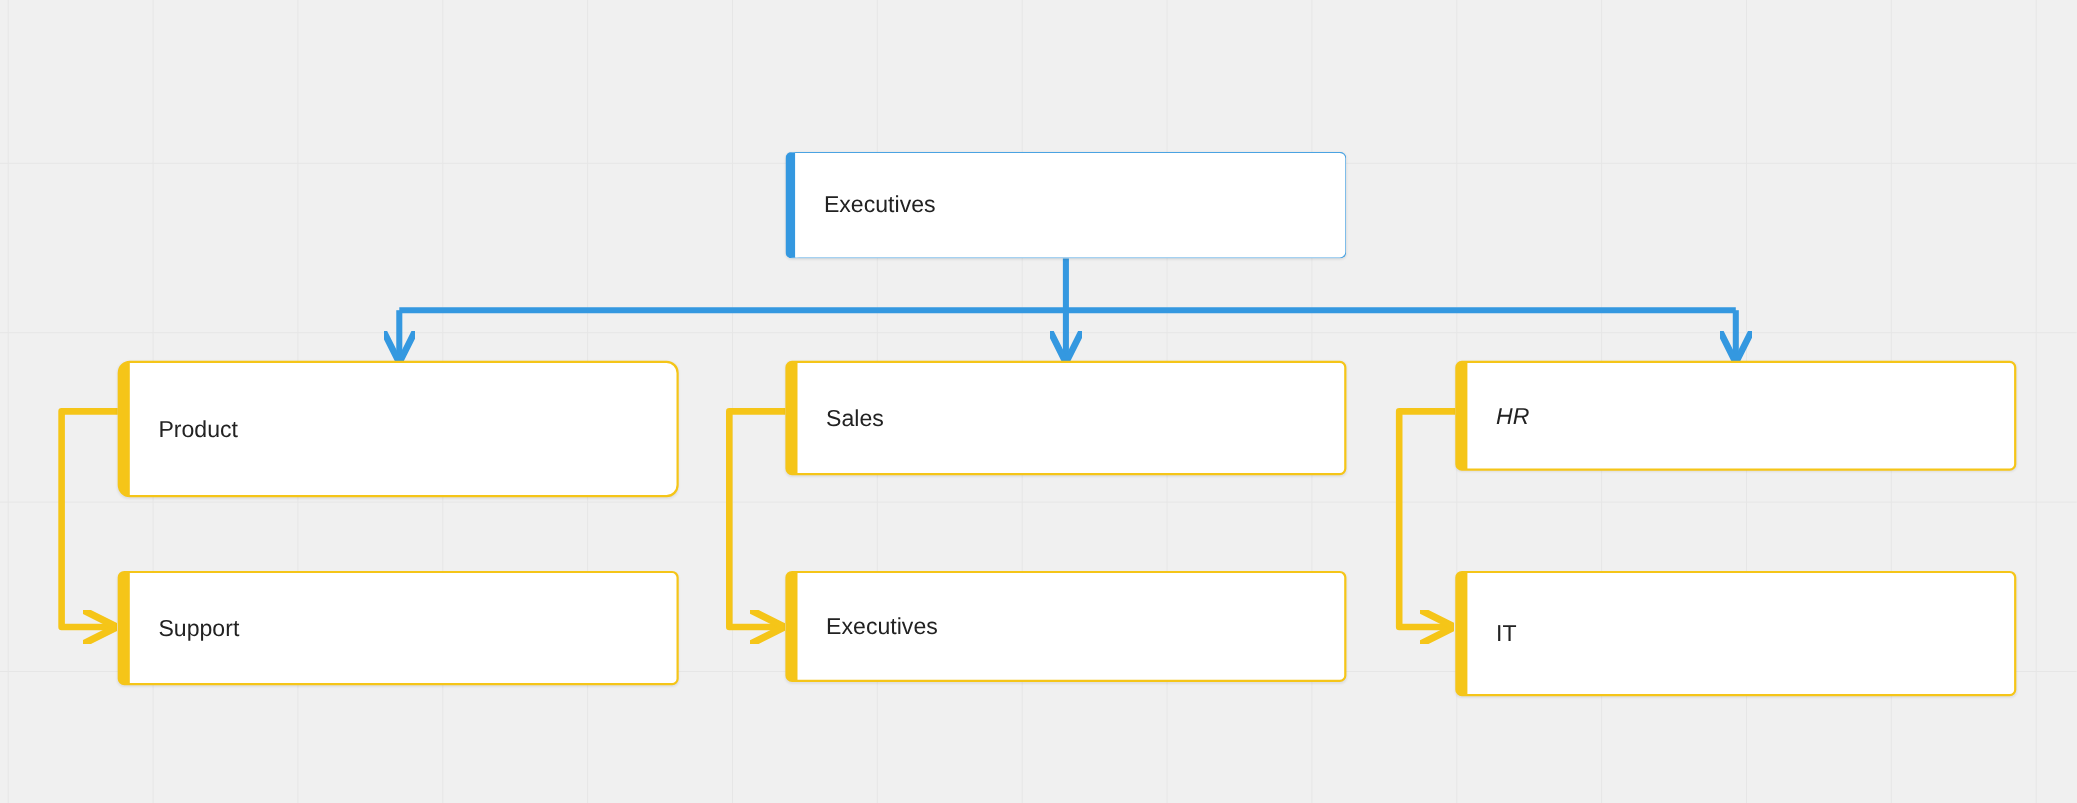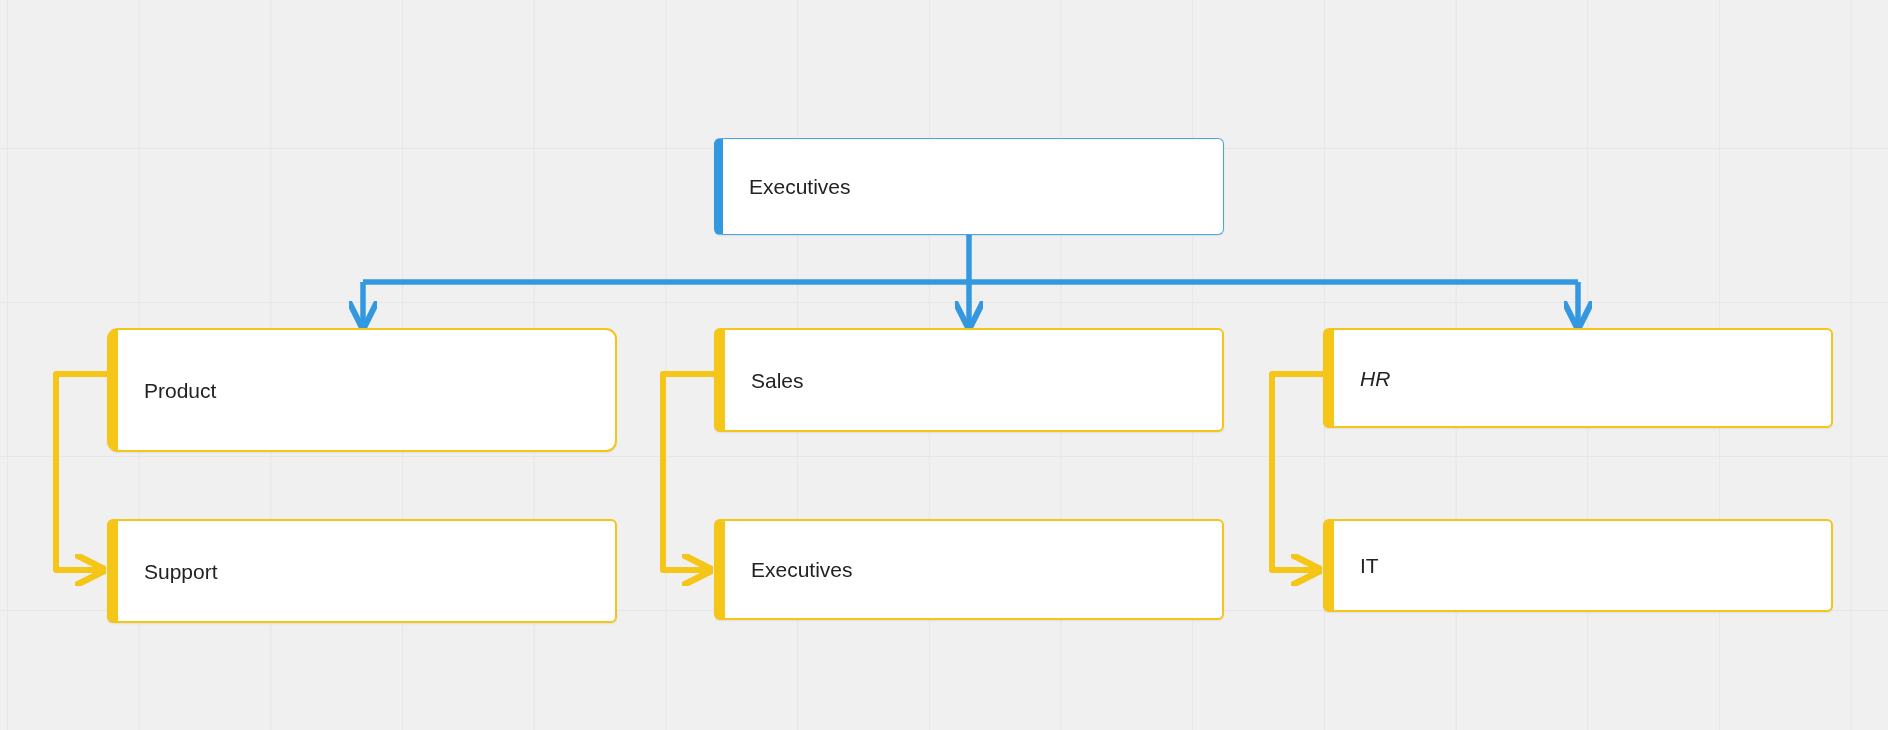--- a/index.html
+++ b/index.html
@@ -124,17 +124,17 @@
   </div>
 
   <div class="node yellow" style="left:107px; top:519px; width:510px; height:104px;">
     <span class="node-label">Support</span>
   </div>
 
   <div class="node yellow" style="left:714px; top:519px; width:510px; height:101px;">
     <span class="node-label">Executives</span>
   </div>
 
-  <div class="node yellow" style="left:1323px; top:519px; width:510px; height:93px;">
+  <div class="node yellow" style="left:1323px; top:519px; width:510px; height:114px;">
     <span class="node-label">IT</span>
   </div>
 
 </div>
 
 </body></html>

